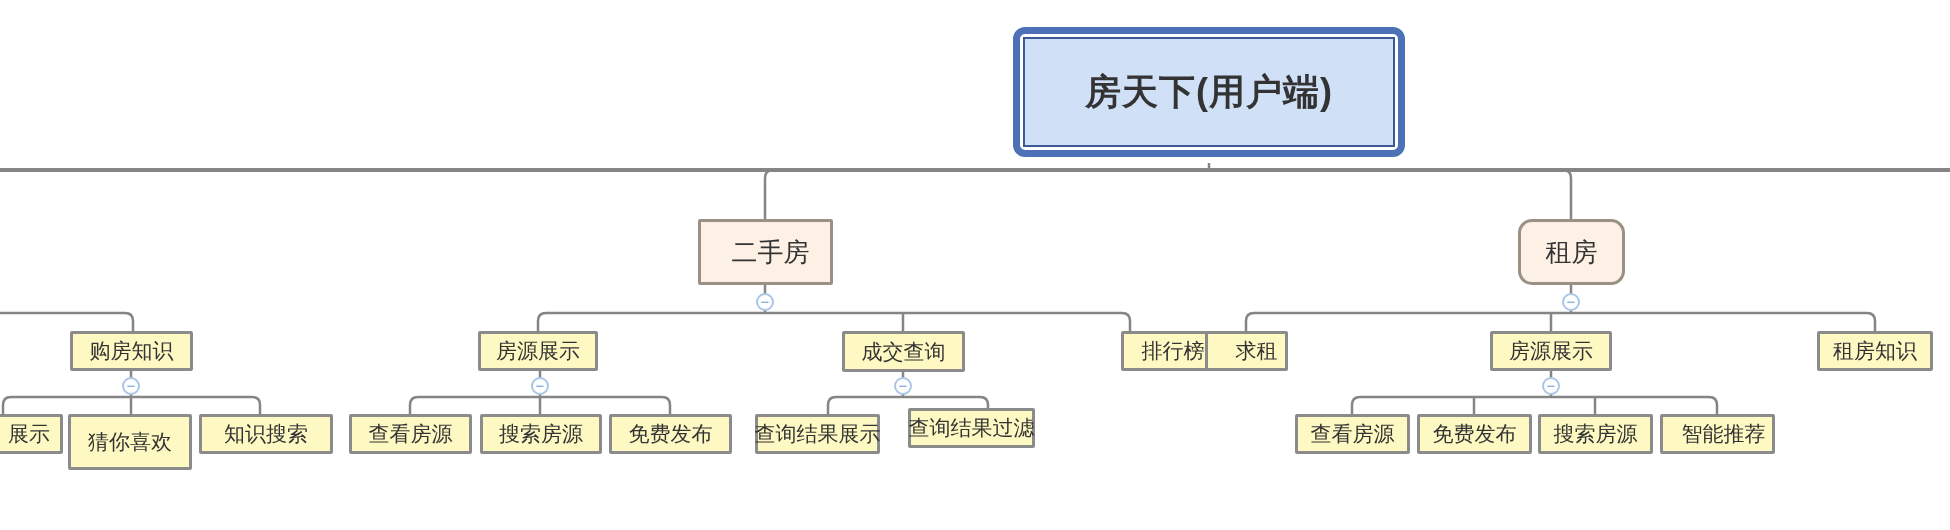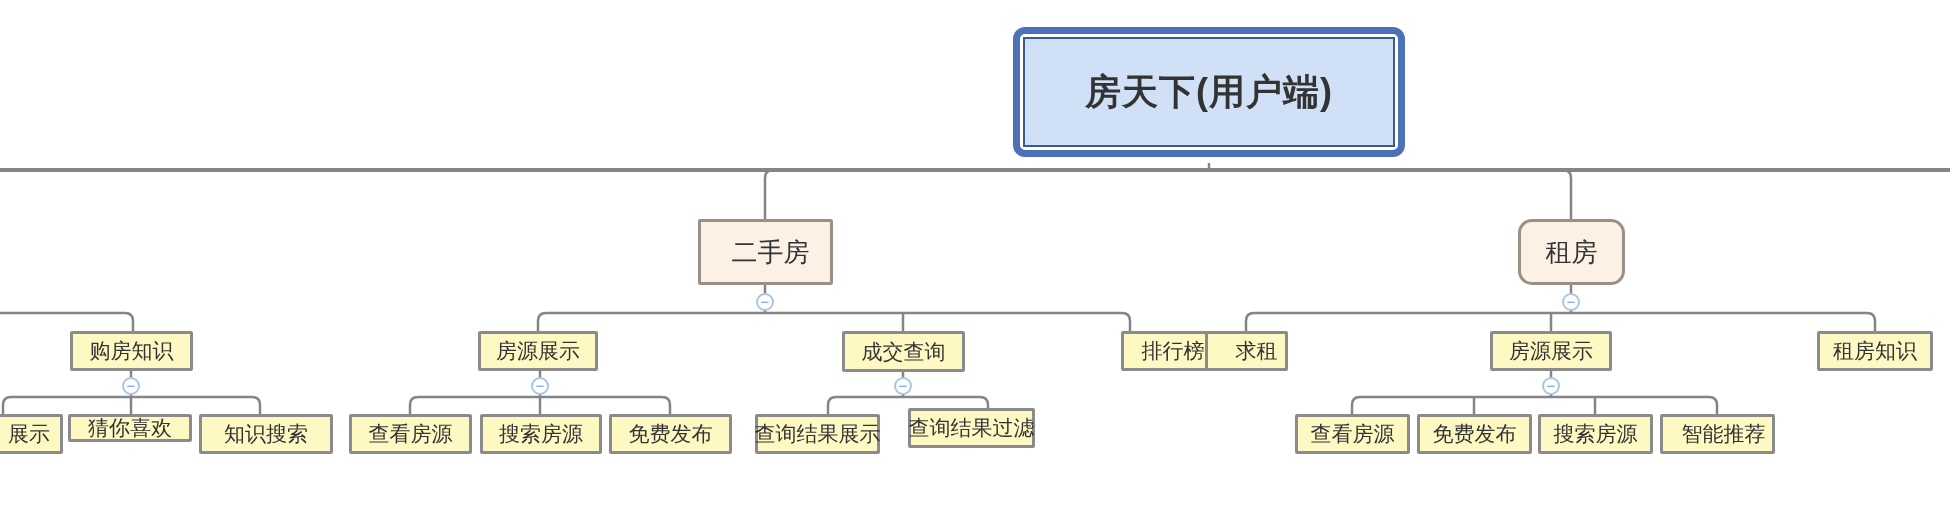--- a/index.html
+++ b/index.html
@@ -104,21 +104,21 @@
 
   <div class="node" style="left:70px; top:331px; width:123px; height:40px;">购房知识</div>
   <div class="node" style="left:478px; top:331px; width:120px; height:40px;">房源展示</div>
   <div class="node" style="left:842px; top:331px; width:123px; height:41px;">成交查询</div>
   <div class="node" style="left:1078px; top:331px; width:104px; height:40px;margin-left:43px;">排行榜</div>
   <div class="node" style="left:1205px; top:331px; width:83px; height:40px;padding-left:20px;">求租</div>
   <div class="node" style="left:1490px; top:331px; width:122px; height:40px;">房源展示</div>
   <div class="node" style="left:1817px; top:331px; width:116px; height:40px;">租房知识</div>
 
   <div class="node" style="left:-62px; top:414px; width:125px; height:40px; justify-content:flex-end; padding-right:10px;">展示</div>
-  <div class="node" style="left:68px; top:414px; width:124px; height:28px;">猜你喜欢</div>
+  <div class="node" style="left:68px; top:414px; width:124px; height:56px;">猜你喜欢</div>
   <div class="node" style="left:199px; top:414px; width:134px; height:40px;">知识搜索</div>
 
   <div class="node" style="left:349px; top:414px; width:123px; height:40px;">查看房源</div>
   <div class="node" style="left:480px; top:414px; width:122px; height:40px;">搜索房源</div>
   <div class="node" style="left:609px; top:414px; width:123px; height:40px;">免费发布</div>
 
   <div class="node" style="left:755px; top:414px; width:125px; height:40px;">查询结果展示</div>
   <div class="node" style="left:908px; top:402px; width:127px; height:40px;margin-top:6px;">查询结果过滤</div>
 
   <div class="node" style="left:1295px; top:414px; width:115px; height:40px;">查看房源</div>

